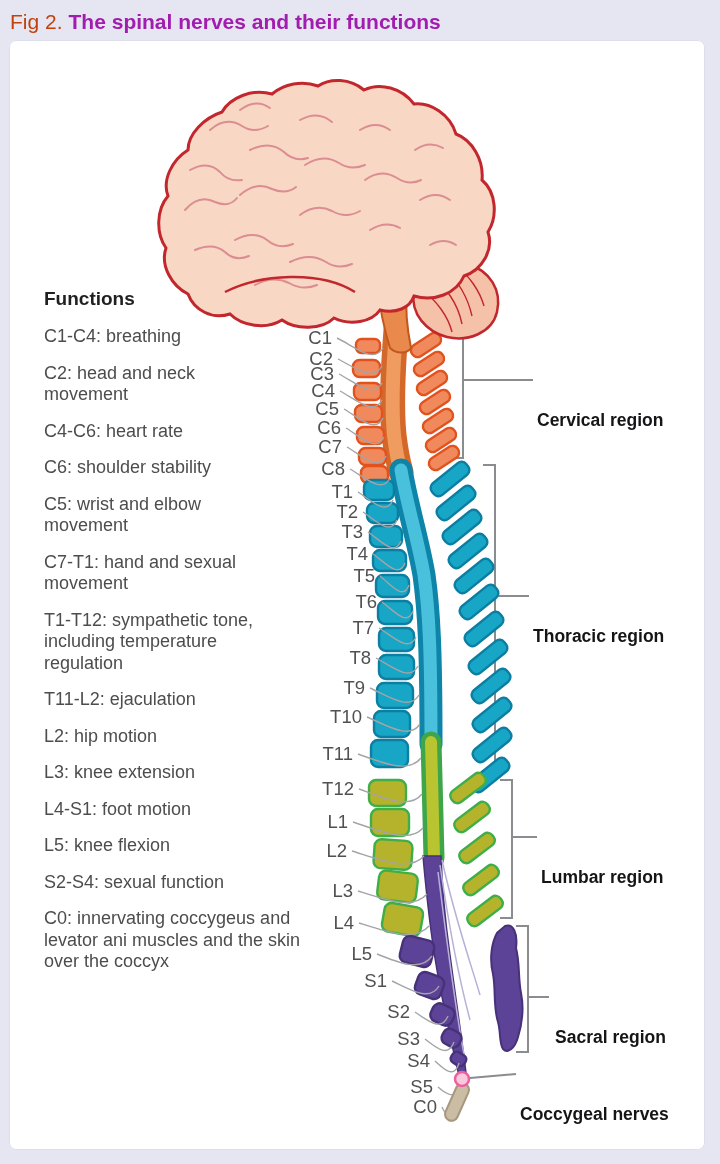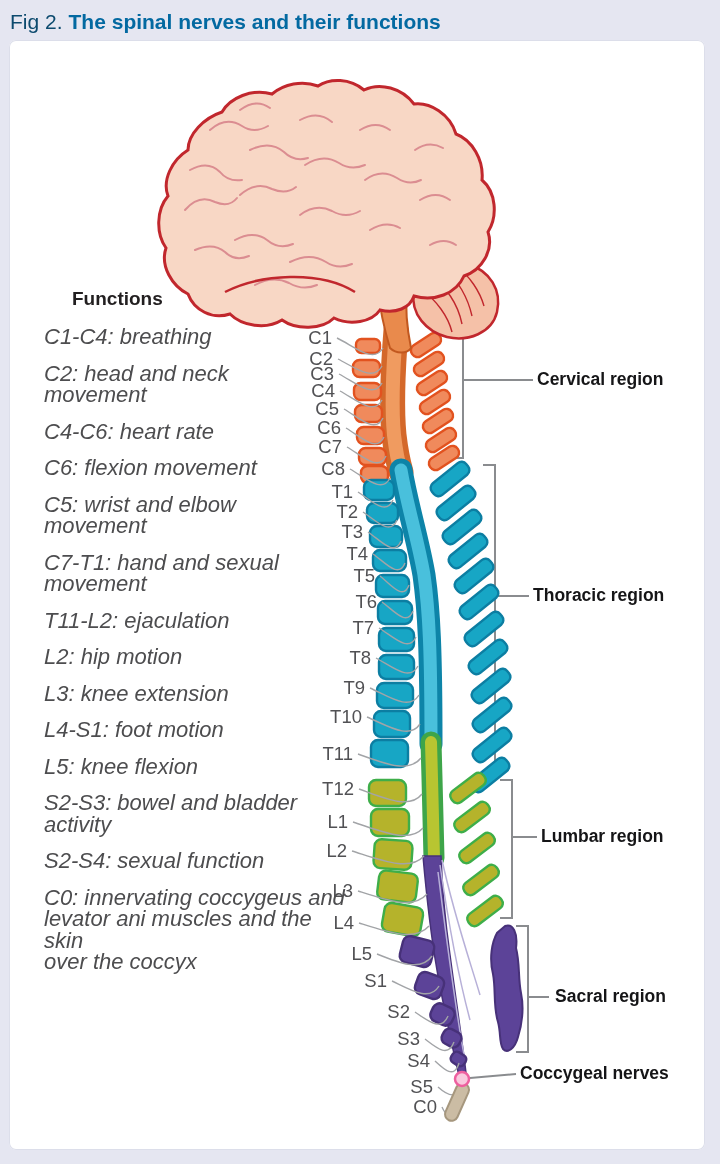--- a/index.html
+++ b/index.html
@@ -7,39 +7,39 @@
     position:relative;
     width:720px;height:1164px;
     background:#e5e6f1;
     font-family:"Liberation Sans","DejaVu Sans",sans-serif;
     overflow:hidden;
   }
   .titlebar{
     position:absolute;left:10px;top:7px;width:700px;height:30px;
     font-size:21px;line-height:30px;white-space:nowrap;
   }
-  .titlebar .fig{color:#0c4a6e;font-weight:400;text-align:center;}
-  .titlebar .figtitle{color:#0369a1;font-weight:700;margin-left:6px;}
+  .titlebar .fig{color:#c2410c;font-weight:400;text-align:center;}
+  .titlebar .figtitle{color:#a21caf;font-weight:700;margin-left:6px;}
   .panel{
     position:absolute;left:9px;top:40px;width:696px;height:1110px;
     background:#ffffff;border-radius:7px;
     box-shadow:0 0 0 1px #dcdeea inset;
   }
   .functions{
     position:absolute;left:44px;top:288px;width:302px;
   }
   .functions .fh{
-    font-size:19px;font-weight:700;color:#221f20;margin-bottom:16px;margin-left:28px;
+    font-size:19px;font-weight:700;color:#221f20;margin-bottom:16px;
   }
   .functions .fi{
-    font-size:22px;color:#4d4d4f;line-height:21.5px;
-    margin-bottom:15px;white-space:pre-line;font-style:italic;
+    font-size:18px;color:#4d4d4f;line-height:21.5px;
+    margin-bottom:15px;white-space:pre-line;
   }
   .region{
-    position:absolute;font-size:17.5px;font-weight:700;color:#151517;white-space:nowrap;
+    position:absolute;font-size:17.5px;font-weight:700;color:#151517;white-space:nowrap;margin-top:41px;
   }
   #region-cervical{left:537px;top:369px;}
   #region-thoracic{left:533px;top:585px;}
   #region-lumbar{left:541px;top:826px;}
   #region-sacral{left:555px;top:986px;}
   #region-coccygeal{left:520px;top:1063px;}
   svg.diagram{position:absolute;left:0;top:0;}
 </style>
 </head>
 <body>
@@ -241,32 +241,33 @@
         <text x="437" y="1113" text-anchor="end">C0</text>
       </g>
   </svg>
 
   <div class="functions">
     <div class="fh">Functions</div>
     <div class="fi">C1-C4: breathing</div>
     <div class="fi">C2: head and neck
 movement</div>
     <div class="fi">C4-C6: heart rate</div>
-    <div class="fi">C6: flexion movement</div>
+    <div class="fi">C6: shoulder stability</div>
     <div class="fi">C5: wrist and elbow
 movement</div>
     <div class="fi">C7-T1: hand and sexual
 movement</div>
+    <div class="fi">T1-T12: sympathetic tone,
+including temperature
+regulation</div>
     <div class="fi">T11-L2: ejaculation</div>
     <div class="fi">L2: hip motion</div>
     <div class="fi">L3: knee extension</div>
     <div class="fi">L4-S1: foot motion</div>
     <div class="fi">L5: knee flexion</div>
-    <div class="fi">S2-S3: bowel and bladder
-activity</div>
     <div class="fi">S2-S4: sexual function</div>
     <div class="fi">C0: innervating coccygeus and
 levator ani muscles and the skin
 over the coccyx</div>
   </div>
 
   <div class="region" id="region-cervical">Cervical region</div>
   <div class="region" id="region-thoracic">Thoracic region</div>
   <div class="region" id="region-lumbar">Lumbar region</div>
   <div class="region" id="region-sacral">Sacral region</div>

